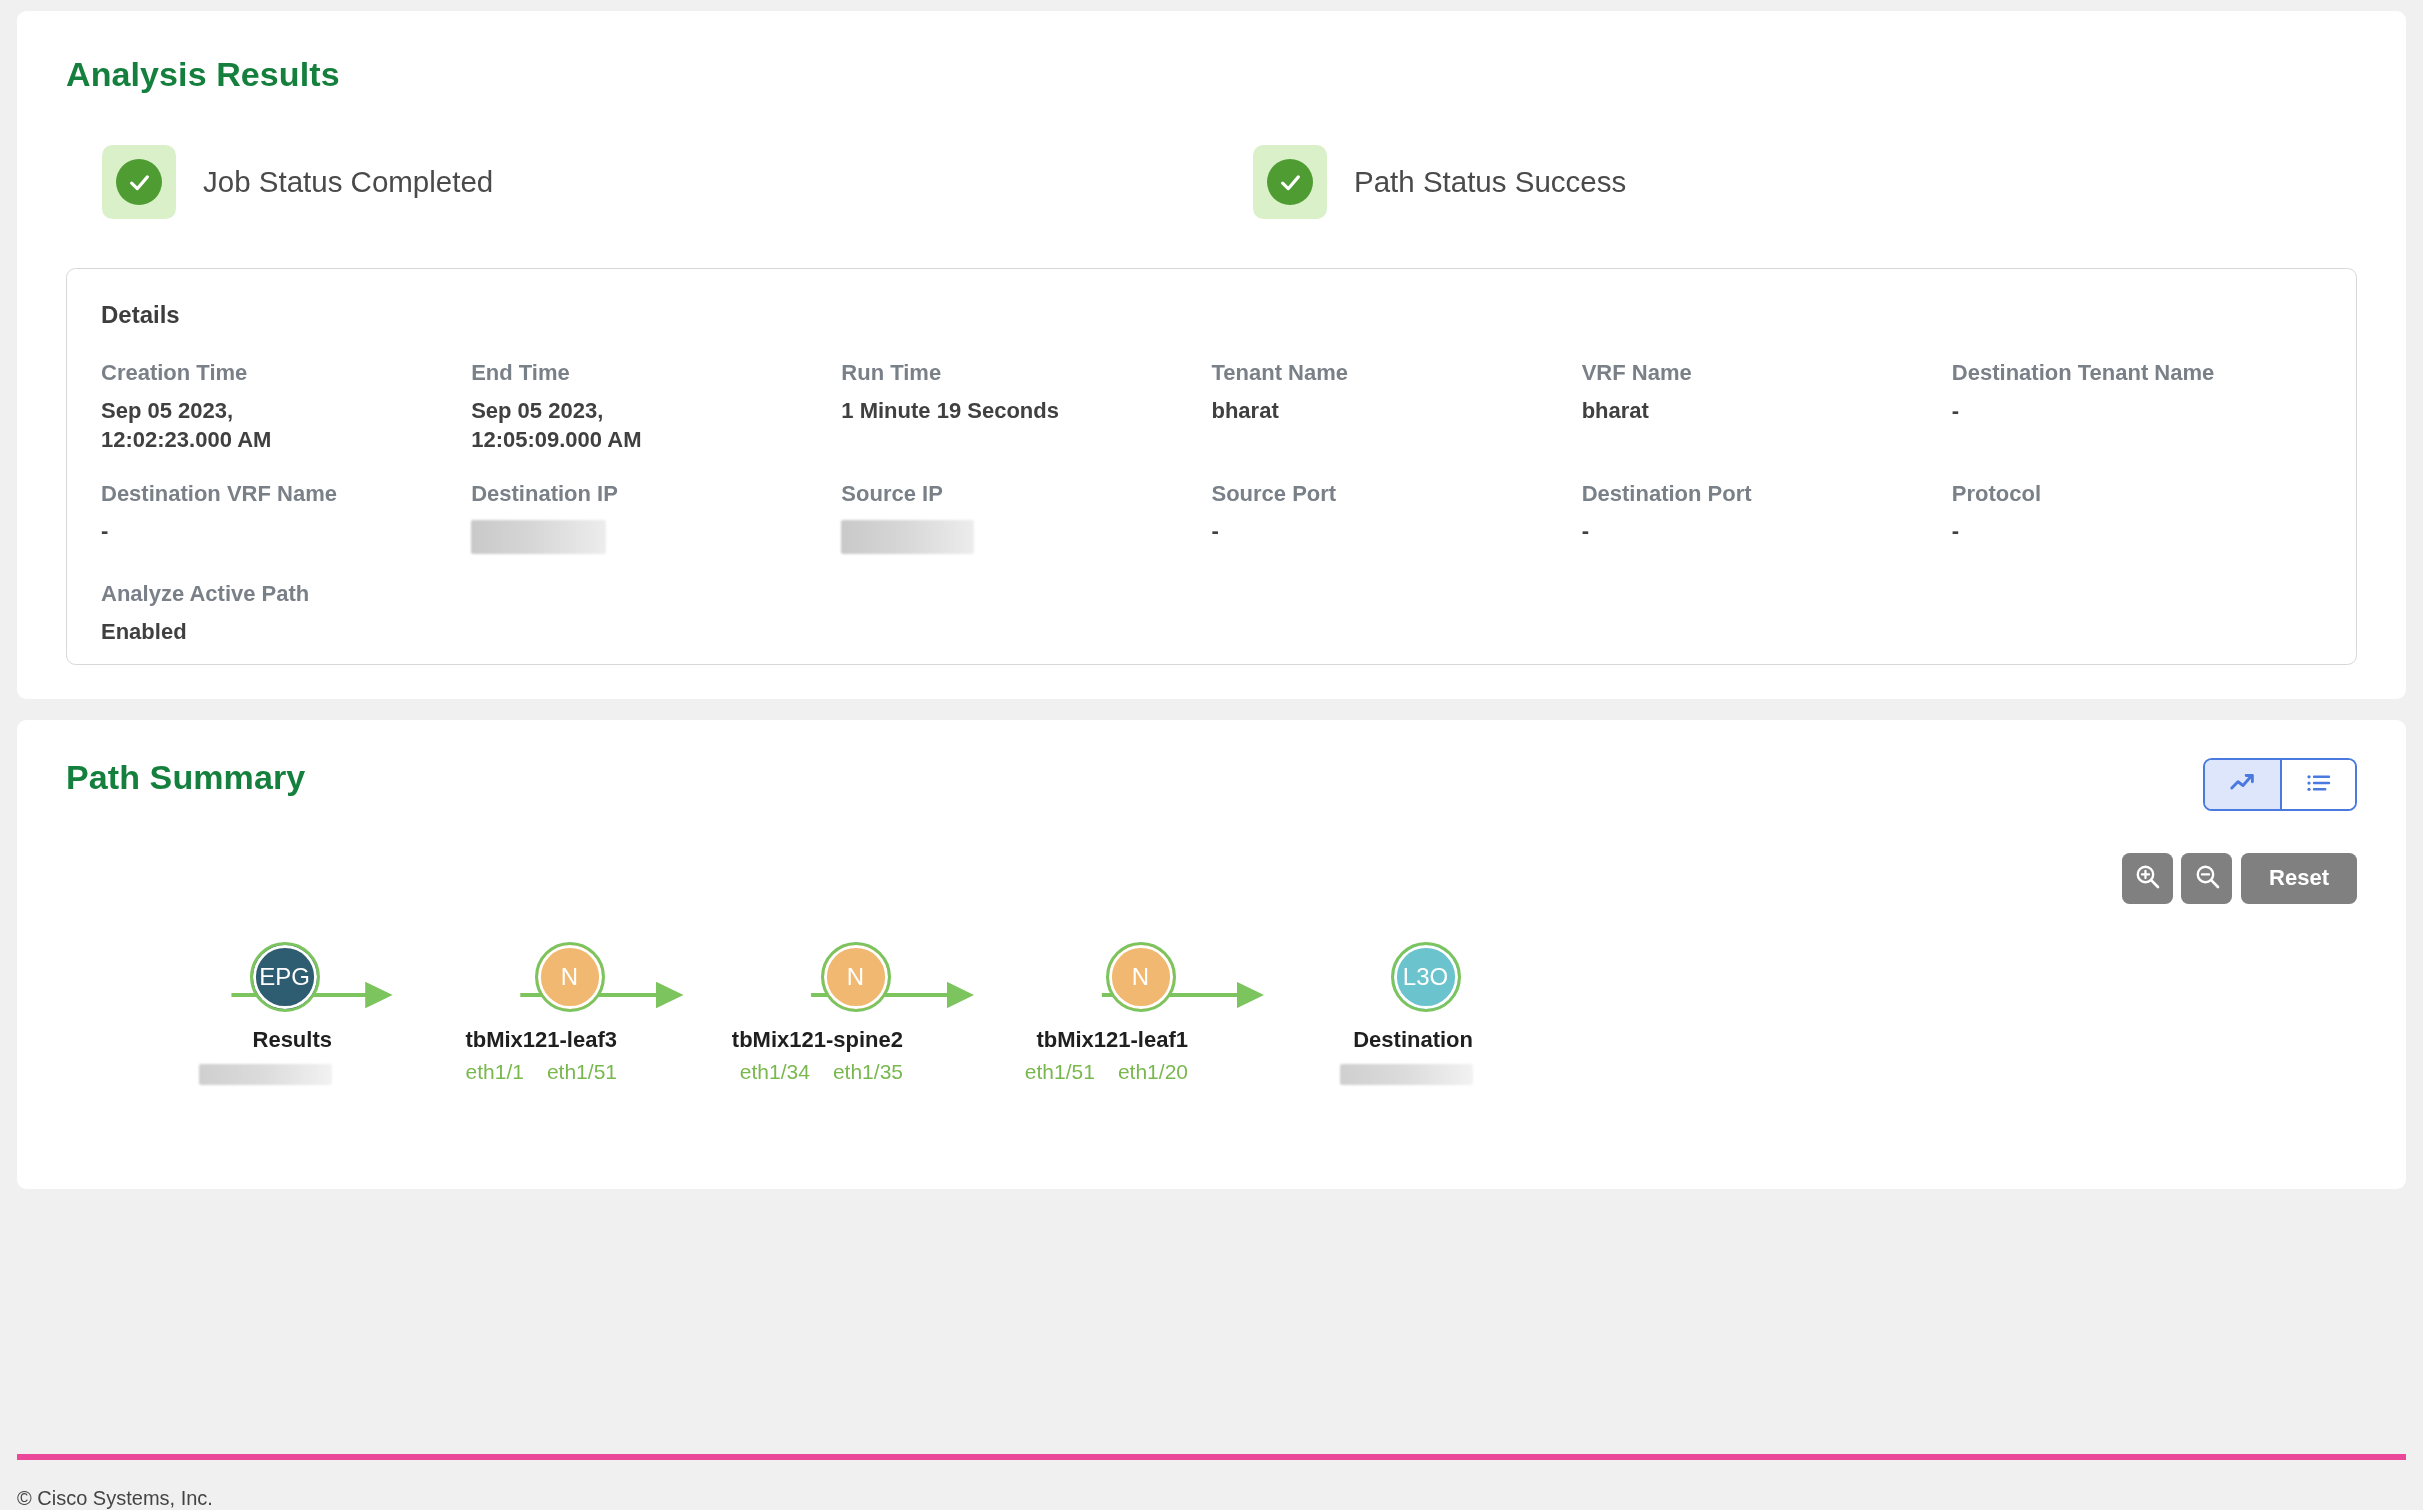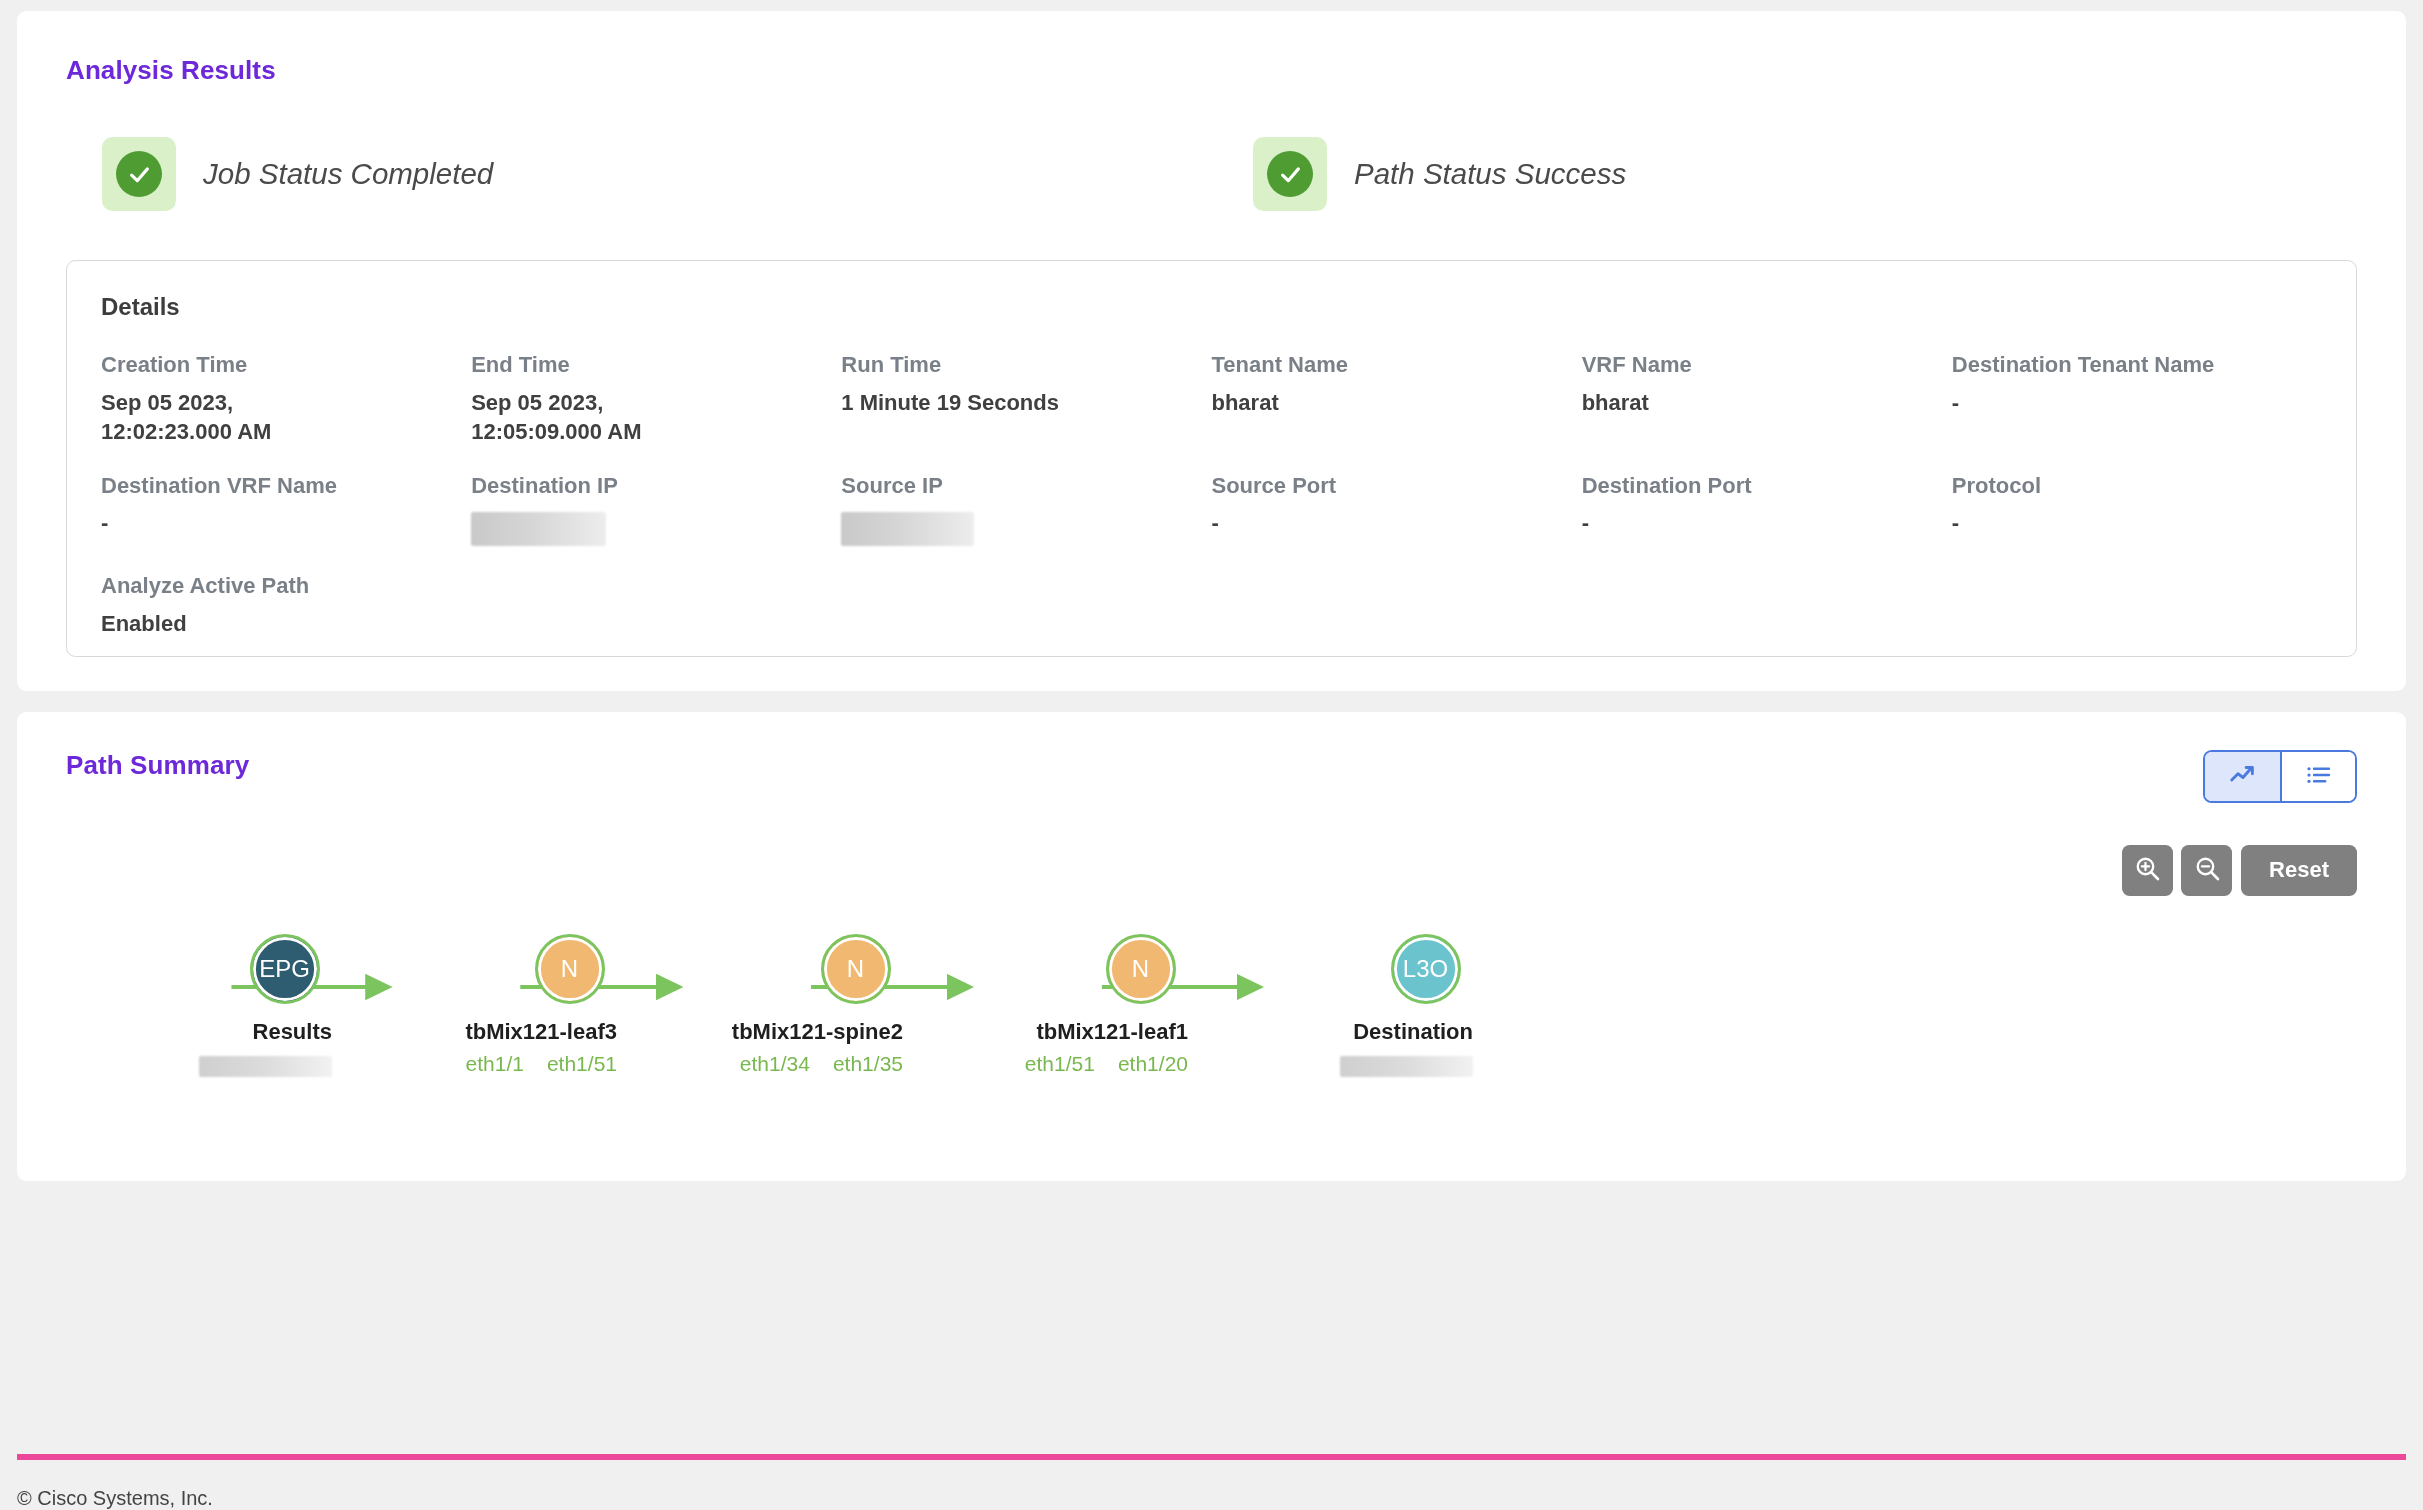--- a/index.html
+++ b/index.html
@@ -33,32 +33,31 @@
     padding: 44px 49px 34px 49px;
   }
 
   #path-card {
     margin-top: 21px;
     padding: 38px 49px 42px 49px;
     flex: 0 0 auto;
   }
 
   .section-title {
-    font-size: 26px;
+    font-size: 34px;
     font-weight: bold;
-    color: #6d28d9;
+    color: #15803d;
     letter-spacing: 0.1px;
   }
 
   
   .status-row {
     display: flex;
     margin-top: 51px;
     padding-left: 36px;
-    font-style: italic;
   }
 
   .status-item {
     display: flex;
     align-items: center;
     gap: 27px;
   }
 
   .status-item.first { width: 1151px; }
 

